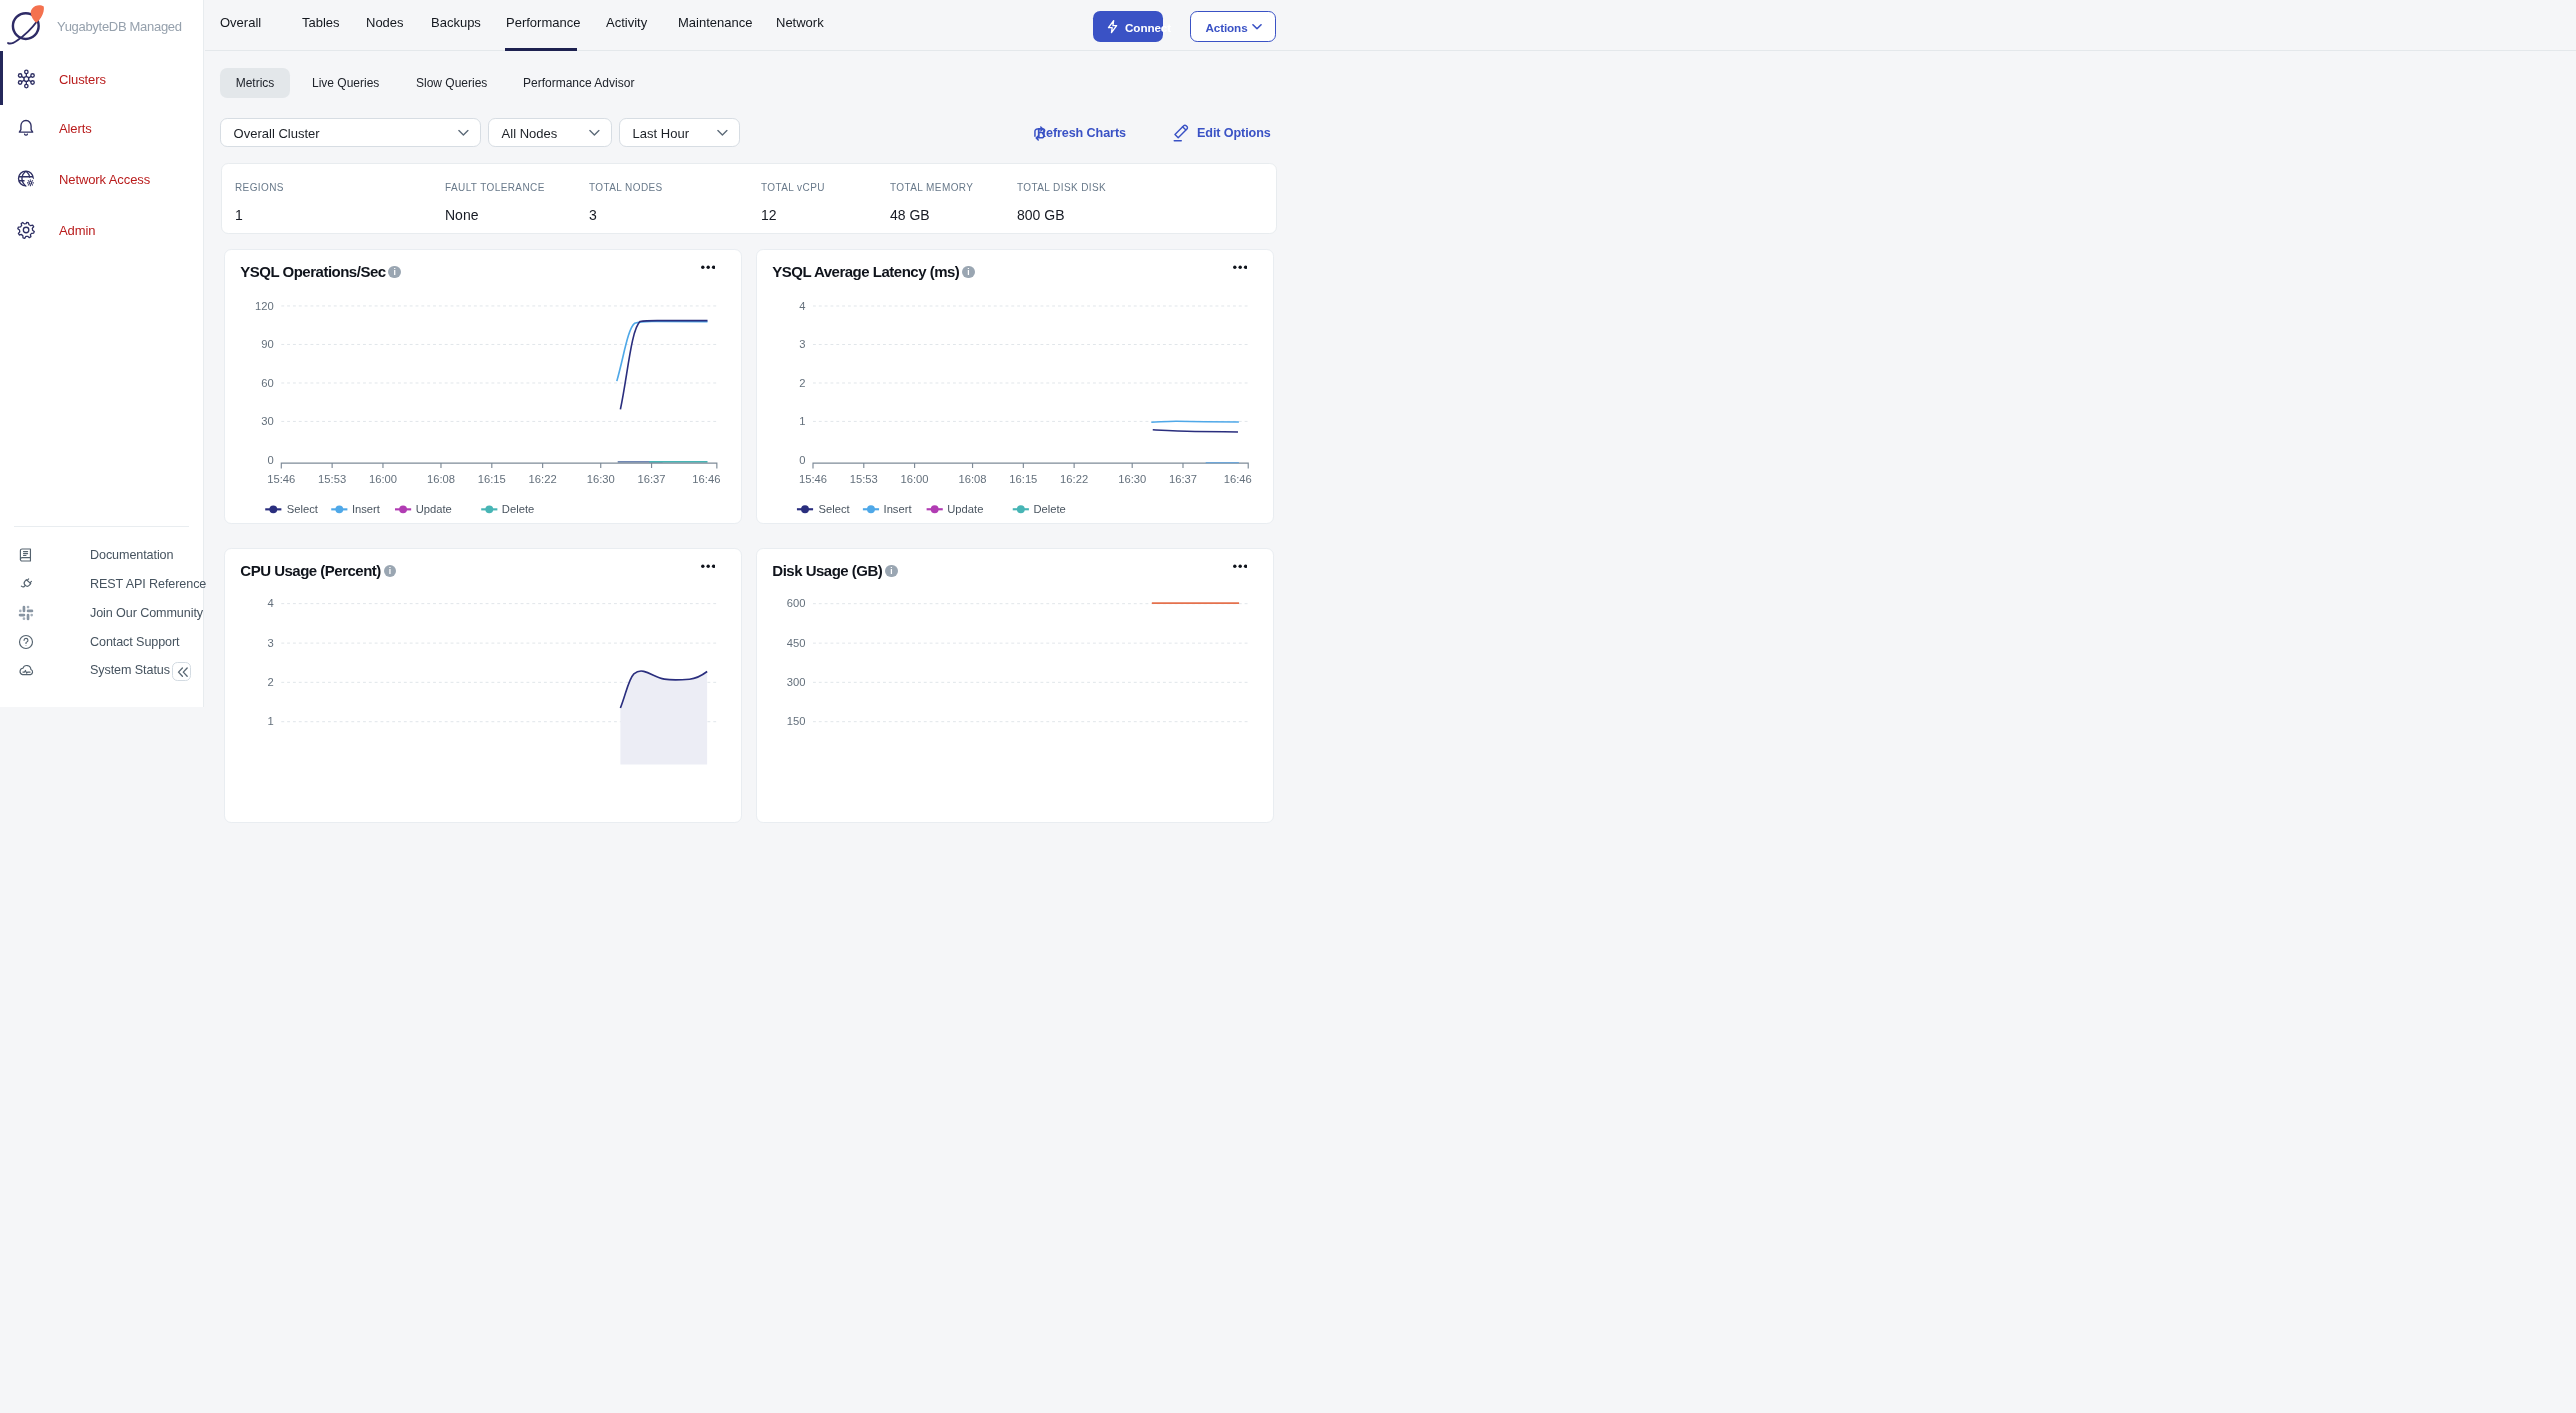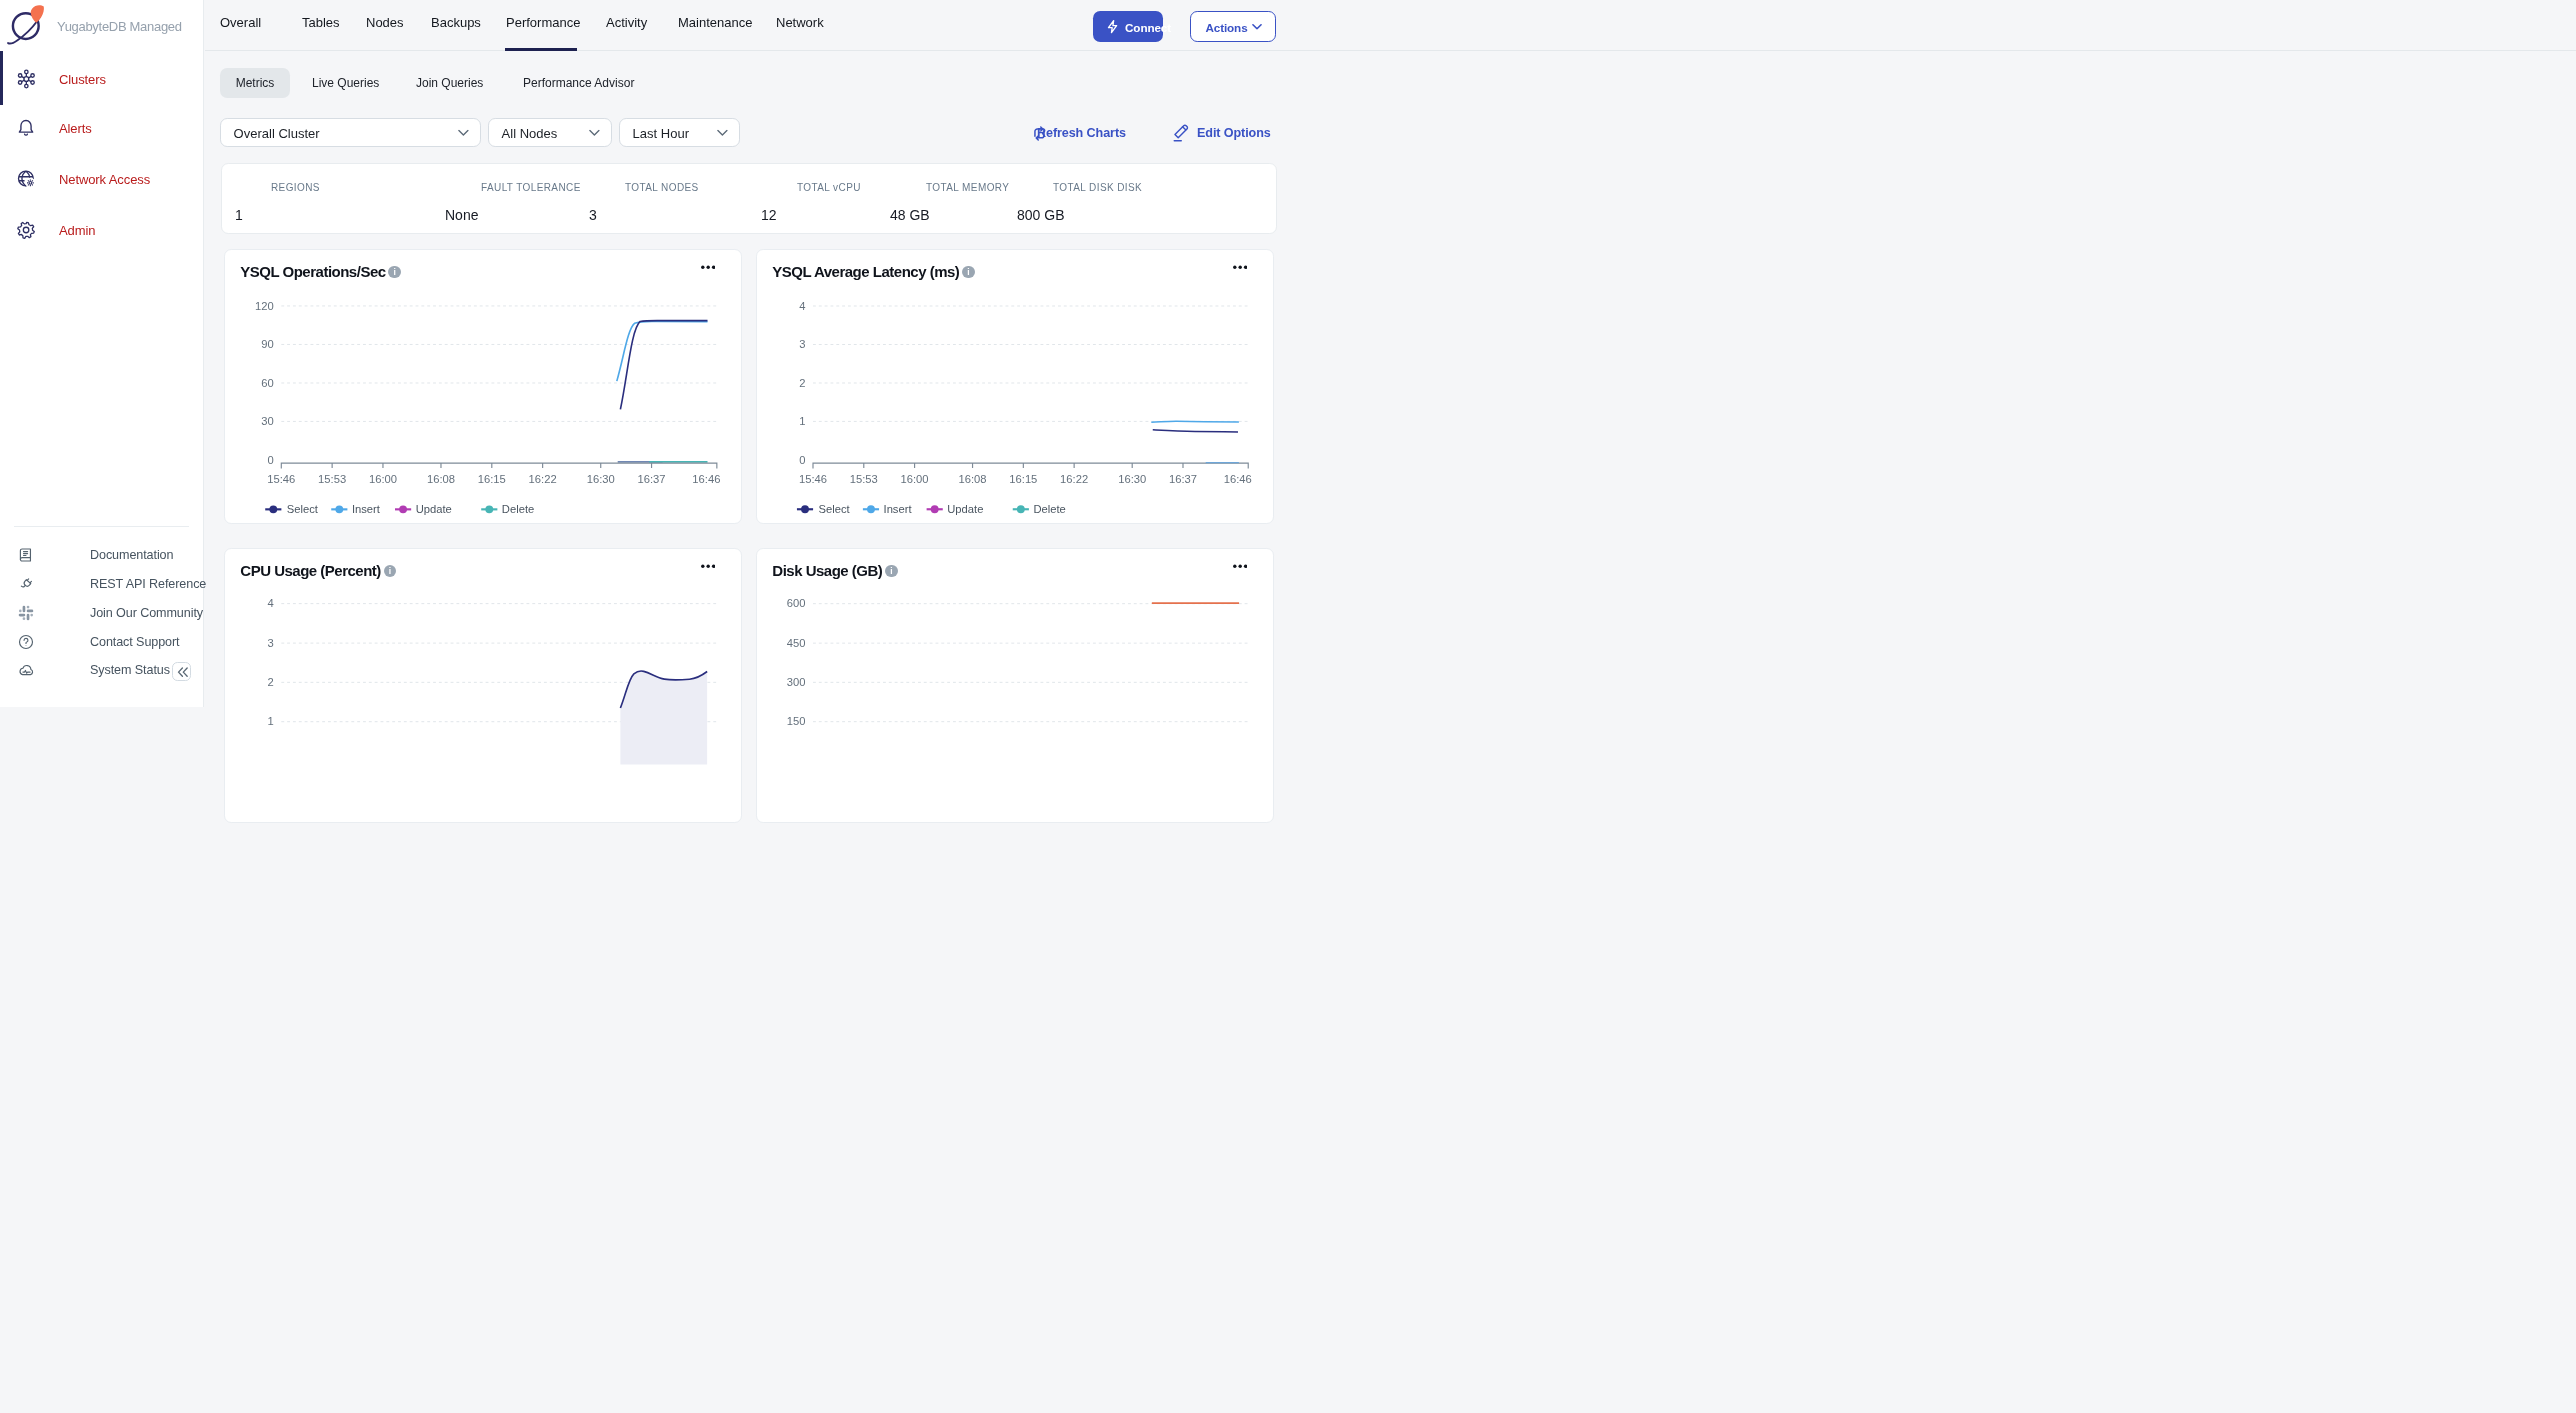--- a/index.html
+++ b/index.html
@@ -24,21 +24,21 @@
     color:#10141c; letter-spacing:-0.5px; white-space:nowrap; }
   .info { display:inline-block; width:12.6px; height:12.6px; border-radius:50%; background:#9aa6b2;
     color:#fff; font-size:8.5px; font-weight:bold; text-align:center; line-height:12.6px;
     vertical-align:1.8px; margin-left:2.7px; letter-spacing:0; }
   .dots { position:absolute; top:15.3px; right:26px; width:14.4px; }
   .sel { position:absolute; height:29px; background:#fff; border:0.9px solid #d7dde3;
     border-radius:7.2px; font-size:13px; color:#1c2026; }
   .sel .lbl { position:absolute; left:12.6px; top:50%; transform:translateY(-50%); white-space:nowrap; }
   .sel svg { position:absolute; right:10.8px; top:50%; transform:translateY(-50%); }
   .statlbl { position:absolute; top:182px; font-size:10px; letter-spacing:0.4px;
-    color:#68798a; white-space:nowrap;margin-left:36px; }
+    color:#68798a; white-space:nowrap; }
   .statval { position:absolute; top:207px; font-size:14px; color:#171b24; white-space:nowrap; }
 </style>
 </head>
 <body>
 <div id="main">
 
   <div class="abs" style="left:205px;top:50px;right:0;height:0.9px;background:#e4e8eb"></div>
   <span class="tab" style="left:220px">Overall</span>
   <span class="tab" style="left:302px">Tables</span>
   <span class="tab" style="left:366px">Nodes</span>
@@ -58,21 +58,21 @@
   <div class="abs" style="left:1190px;top:11px;width:86px;height:31px;border-radius:7.2px;border:1.8px solid #3a52c5;background:#fff;color:#3a52c5">
     <span class="abs btn-txt" style="left:14.4px;top:50%;transform:translateY(-50%)">Actions</span>
     <svg class="abs" style="right:12.6px;top:50%;transform:translateY(-50%)" width="10" height="6.3" viewBox="0 0 11 7" fill="none" stroke="#3a52c5" stroke-width="1.8" stroke-linecap="round" stroke-linejoin="round">
       <path d="M1,1 L5.5,5.5 L10,1"></path>
     </svg>
   </div>
 
   <div class="abs" style="left:220px;top:68px;width:70px;height:30px;background:#e3e7ea;border-radius:7.2px"></div>
   <span class="stab" style="left:220px;width:70px;top:83px;transform:translateY(-50%);text-align:center">Metrics</span>
   <span class="stab" style="left:312px;top:83px;transform:translateY(-50%)">Live Queries</span>
-  <span class="stab" style="left:416px;top:83px;transform:translateY(-50%)">Join Queries</span>
+  <span class="stab" style="left:416px;top:83px;transform:translateY(-50%)">Slow Queries</span>
   <span class="stab" style="left:523px;top:83px;transform:translateY(-50%)">Performance Advisor</span>
 
   <div class="sel" style="left:220px;top:118px;width:261px">
       <span class="lbl">Overall Cluster</span>
     <svg width="10.8" height="7.2" viewBox="0 0 12 8" fill="none" stroke="#5b6977" stroke-width="1.5" stroke-linecap="round" stroke-linejoin="round">
         <path d="M1,1.2 L6,6.2 L11,1.2"></path>
       </svg>
   </div>
   <div class="sel" style="left:488px;top:118px;width:124px">
       <span class="lbl">All Nodes</span>

